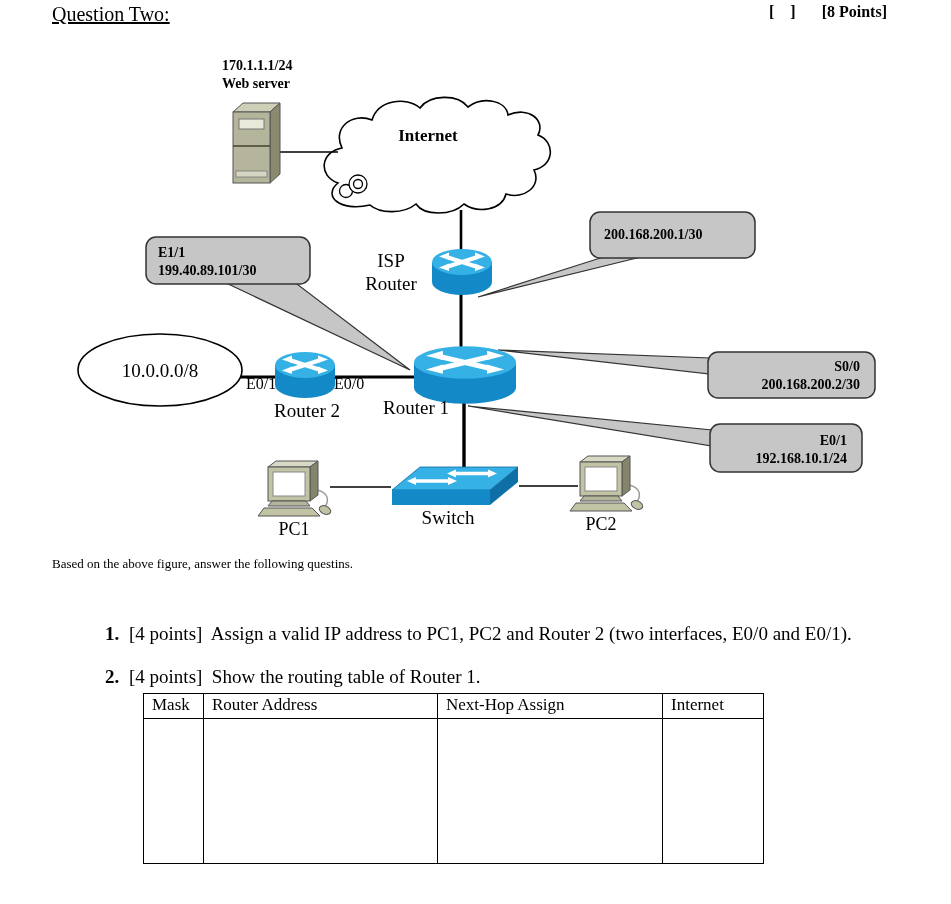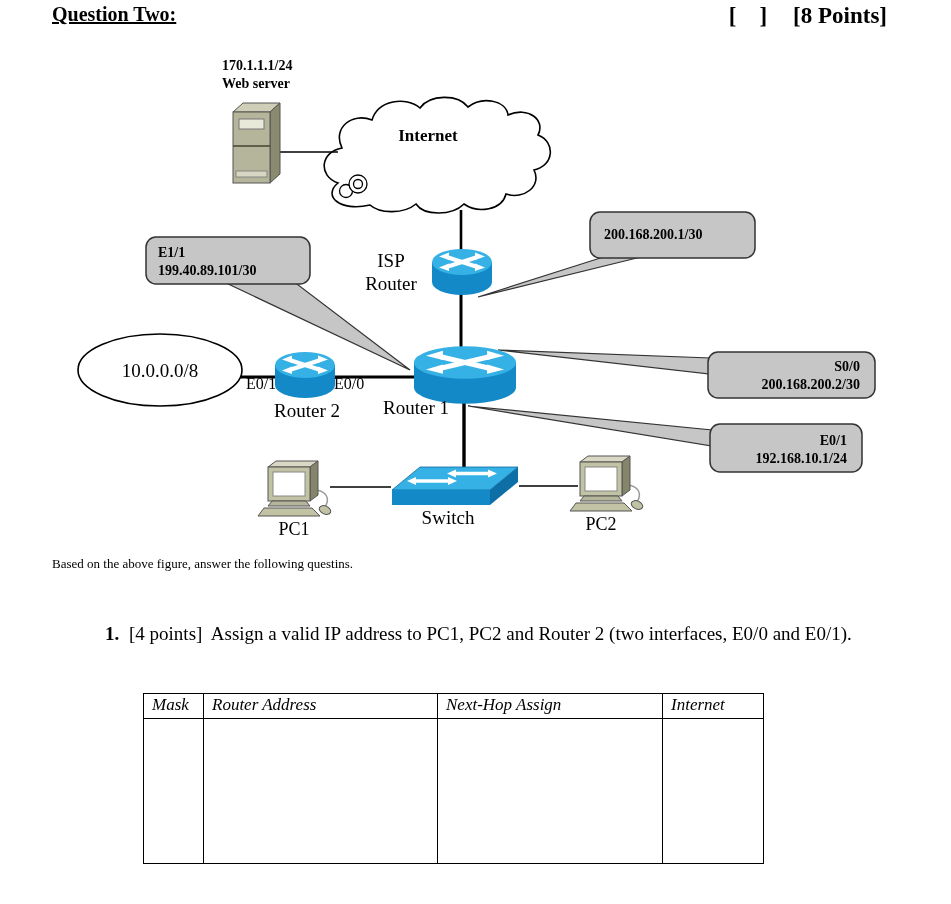--- a/index.html
+++ b/index.html
@@ -1,29 +1,29 @@
 <!DOCTYPE html>
 <html><head>
 <meta charset="utf-8">
 <style>
   html,body{margin:0;padding:0;background:#fff;}
   .page{position:relative;width:951px;height:904px;background:#fff;overflow:hidden;
         font-family:"Liberation Serif",serif;color:#000;}
-  .hdr-title{position:absolute;left:52px;top:3px;font-size:20px;font-weight:bold;
+  .hdr-title{position:absolute;left:52px;top:3px;font-size:20px;font-weight:normal;
              text-decoration:underline;}
-  .hdr-points{position:absolute;top:3px;right:64px;font-size:23px;font-weight:bold;}
+  .hdr-points{position:absolute;top:3px;right:64px;font-size:16px;font-weight:bold;}
   .hdr-points .marks{white-space:pre;margin-right:26px;}
   svg.diagram{position:absolute;left:0;top:0;}
   .dt{font-family:"Liberation Serif",serif;fill:#000;}
   .intro{position:absolute;left:52px;top:556px;font-size:13px;}
   .q{position:absolute;left:86px;font-size:19px;white-space:pre;}
   .q1{top:601px;} .q2{top:644px;}
   .qnum{font-weight:bold;display:inline-block;width:24px;}
   table.rtable{position:absolute;left:143px;top:693px;width:620px;table-layout:fixed;
-               border-collapse:collapse;font-size:17px;font-style:italic;}
+               border-collapse:collapse;font-size:17px;}
   table.rtable th, table.rtable td{border:1.6px solid #000;font-weight:normal;
                text-align:left;padding:1px 8px;vertical-align:top;overflow:hidden;}
   table.rtable th{height:22px;}
   table.rtable td{height:142px;}
 </style>
 </head>
 <body>
 
 <div class="page">
 
@@ -141,20 +141,23 @@
     <text class="dt" x="448" y="524" font-size="19" text-anchor="middle">Switch</text>
     <text class="dt" x="294" y="535" font-size="18" text-anchor="middle">PC1</text>
     <text class="dt" x="601" y="530" font-size="18" text-anchor="middle">PC2</text>
   </svg>
 
   <div class="intro">Based on the above figure, answer the following questins.</div>
 
   <div class="q q1">
     <span class="qnum">1.</span><span>[4 points]  Assign a valid IP address to PC1, PC2 and Router 2 (two interfaces, E0/0 and E0/1).</span>
   </div>
+  <div class="q q2">
+    <span class="qnum">2.</span><span>[4 points]  Show the routing table of Router 1.</span>
+  </div>
 
   <table class="rtable">
     <colgroup>
       <col style="width:60px">
         <col style="width:234px">
         <col style="width:225px">
         <col style="width:101px">
     </colgroup>
     <thead>
       <tr>

